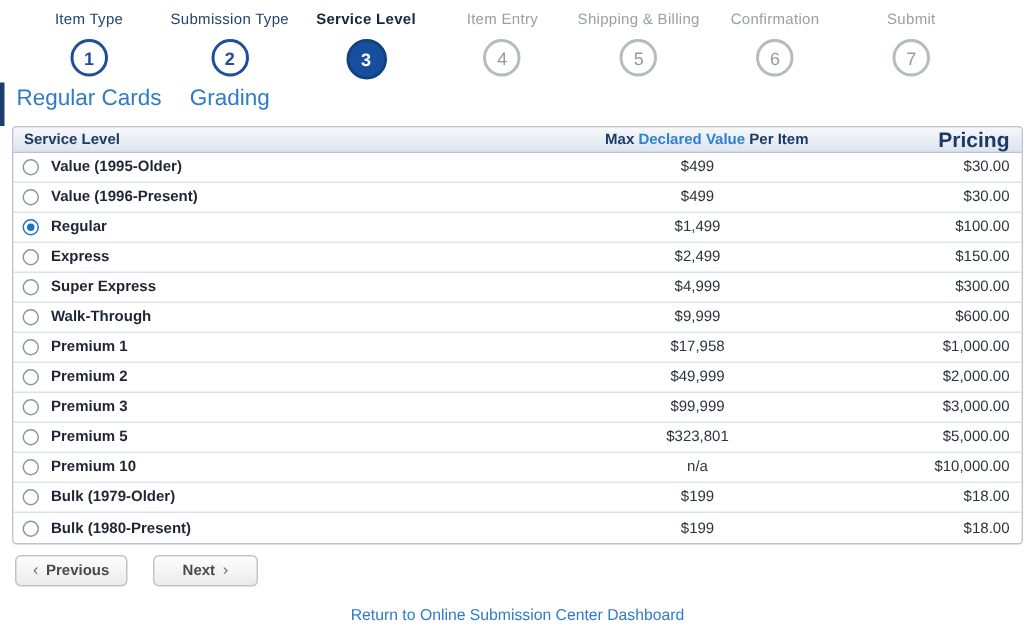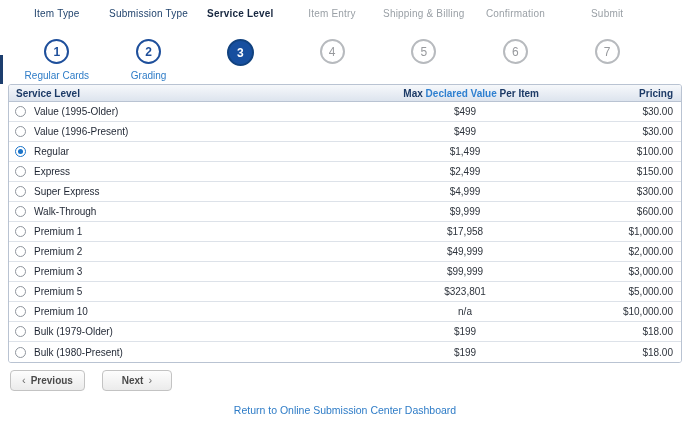--- a/index.html
+++ b/index.html
@@ -6,48 +6,48 @@
   html,body { width:690px; height:421px; background:#fff;
     font-family:"Liberation Sans","DejaVu Sans",sans-serif; overflow:hidden; }
   .page { position:relative; width:690px; height:421px; background:#fff; }
 
   
   .edge-bar { position:absolute; left:0; top:55px; width:3px; height:29px; background:#1c3e6e; }
 
   
   .stepper { position:absolute; top:8px; left:11px; right:37px; display:flex; }
   .step { flex:1; display:flex; flex-direction:column; align-items:center; }
-  .step-label { font-size:10px; letter-spacing:.2px; color:#23456e; margin-bottom:20px; white-space:nowrap; }
+  .step-label { font-size:10px; letter-spacing:.2px; color:#23456e; margin-bottom:7px; white-space:nowrap; }
   .step-circle { width:25px; height:25px; border-radius:50%; border:2px solid #1e4f9b;
     display:flex; align-items:center; justify-content:center;
     font-size:12px; font-weight:bold; color:#1e4f9b; background:#fff; }
-  .step-sublabel { font-size:10px; color:#2e7cc7; margin-top:6px; white-space:nowrap; }
+  .step-sublabel { font-size:15px; color:#2e7cc7; margin-top:6px; white-space:nowrap; }
   .step.active .step-label { font-weight:bold; color:#16263f; }
   .step.active .step-circle { background:#174f9f; border-color:#11427f; color:#fff; width:27px; height:27px; }
   .step.upcoming .step-label { color:#9aa0a6; }
   .step.upcoming .step-circle { border:2px solid #b7babe; color:#97999d; font-weight:normal; }
 
   
   .sl-table { position:absolute; left:8px; top:84px; width:674px; border:1px solid #b9c3d2;
     border-radius:3px; overflow:hidden; background:#fff; }
   .t-row { display:grid; grid-template-columns:1fr 160px 130px; align-items:center; }
   .t-head { height:17px; background:linear-gradient(#f6f8fb,#dde4ee); border-bottom:1px solid #b9c3d2; }
   .t-head .c1 { padding-left:7px; font-size:10px; font-weight:bold; color:#1c3a66; }
   .t-head .c2 { text-align:right; padding-right:12px; font-size:10px; font-weight:bold; color:#1c3a66; white-space:nowrap; }
   .t-head .c2 a { color:#2f80d0; text-decoration:none;text-align:right; }
-  .t-head .c3 { text-align:right; padding-right:8px; font-size:10px; font-weight:bold; color:#1c3a66; }
+  .t-head .c3 { text-align:right; padding-right:8px; font-size:14px; font-weight:bold; color:#1c3a66; }
   .d-row { height:20px; border-bottom:1px solid #dde2e9; background:#fff; cursor:pointer; }
   .d-row:last-child { border-bottom:none; }
   .d-row .c1 { display:flex; align-items:center; padding-left:6px; }
   .radio { width:11px; height:11px; border-radius:50%; border:1px solid #8f959d;
     margin-right:8px; flex:0 0 auto; background:#fff; position:relative; }
   .radio.sel { border-color:#1a73c8; }
   .radio.sel::after { content:""; position:absolute; left:2px; top:2px; width:5px; height:5px;
     border-radius:50%; background:#1a73c8; }
-  .d-row .lbl { font-size:10px; font-weight:normal; color:#1f2633; }
+  .d-row .lbl { font-size:10px; font-weight:bold; color:#1f2633; }
   .d-row .c2 { text-align:center; padding-right:12px; font-size:10px; color:#2e343d; }
   .d-row .c3 { text-align:right; padding-right:8px; font-size:10px; color:#2e343d; }
 
   
   .btn-row { position:absolute; left:10px; top:370px; display:flex; gap:17px; }
   .nav-btn { min-width:70px; height:21px; padding:0 11px; display:flex; align-items:center;
     justify-content:center; gap:5px; background:linear-gradient(#fdfdfd,#ebebeb);
     border:1px solid #c3c3c3; border-radius:4px; font-size:10px; font-weight:bold;
     color:#4a4a4a; cursor:pointer; font-family:inherit; }
   .nav-btn .arrow { font-size:11px; color:#6d6d6d; font-weight:normal; line-height:1; }

